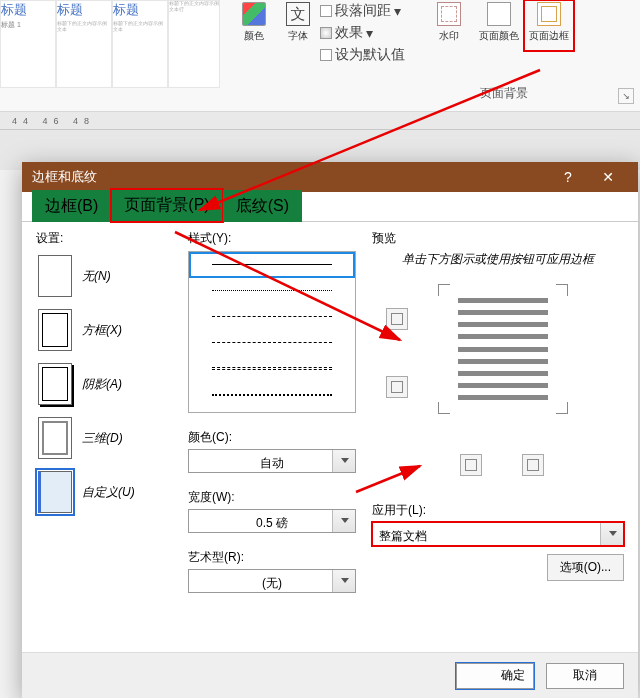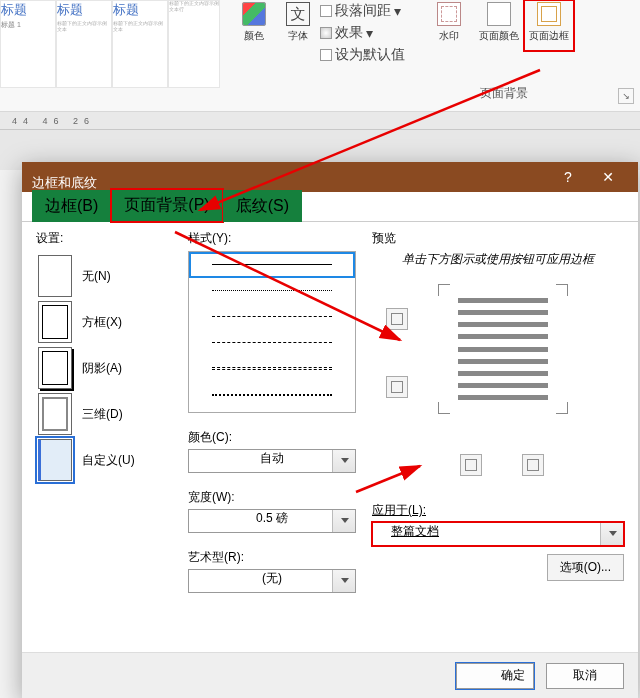--- a/index.html
+++ b/index.html
@@ -24,63 +24,63 @@
   .pgbg .rg-btn { width:50px; }
   .pgbg-lbl { position:absolute; left:444px; top:85px; font-size:12px; color:#555; width:120px; text-align:center;}
   .ribbon .dlaunch { position:absolute; right:6px; top:88px; width:16px;height:16px; border:1px solid #bbb; font-size:9px;display:flex;align-items:center;justify-content:center;color:#666;cursor:pointer;}
   .highlight-red { outline: 2px solid #e80000; outline-offset: -1px; }
 
   .ruler { background:#e9e9e9; height:18px; border-bottom:1px solid #c8c8c8; font-size:9px; color:#666; padding-left:12px; letter-spacing:6px; line-height:18px;}
   .doc-area { background:#e7e7e7; height:40px; }
 
   
   .dialog { position:absolute; left:22px; top:162px; width:616px; height:536px; background:#fff; box-shadow:0 6px 24px rgba(0,0,0,.35);}
-  .dlg-title { background:#8a4a21; color:#fff; height:30px; display:flex; align-items:flex-end; padding:0 10px; font-size:13px;}
+  .dlg-title { background:#8a4a21; color:#fff; height:30px; display:flex; align-items:center; padding:0 10px; font-size:13px;}
   .dlg-title .sp { flex:1;}
   .dlg-title .tbtn { width:40px;height:30px;display:flex;align-items:center;justify-content:center;cursor:pointer;font-size:14px;}
   .tabbar { height:30px; display:flex; border-bottom:1px solid #ccc; background:#fff; padding-left:10px; align-items:flex-end;}
   .tab { padding:5px 12px 5px; font-size:16px; border:1px solid transparent; border-bottom:none; cursor:pointer; position:relative; bottom:-1px; background:#15803d;}
   .tab.active { border-color:#bbb; border-bottom:1px solid #fff; }
   .dlg-body { position:relative; height:calc(100% - 30px - 30px - 46px); padding:10px 14px; }
   .col-label { font-size:12px; }
   .setting-col { position:absolute; left:14px; top:8px; width:138px;}
-  .setting-list { margin-top:6px; display:flex; flex-direction:column; }
+  .setting-list { margin-top:6px; display:flex; flex-direction:column; gap:8px;font-style:italic;}
   .set-item { display:flex; align-items:center; gap:10px; cursor:pointer; padding:2px;}
   .set-item .thumb { width:34px; height:42px; border:1px solid #666; background:#fff;}
   .set-item.selected .thumb { outline:2px solid #2a6fd6; outline-offset:1px; background:#e2edf8; }
   .set-item .txt { font-size:12px; }
   .style-col { position:absolute; left:166px; top:8px; width:168px;}
   .style-box { border:1px solid #aaa; height:162px; margin-top:4px; overflow:auto; background:#fff;}
   .style-line { height:26px; border-bottom:1px solid transparent; display:flex; align-items:center; justify-content:center;}
   .style-line.sel { outline:2px solid #1e88e5; outline-offset:-2px;}
   .sline { width:120px; border-top:1px solid #000;}
   .sline.d1 { border-top-style:dashed;}
   .sline.d2 { border-top-style:dotted;}
   .sline.d3 { border-top:1px dashed #000; border-bottom:1px dashed #000; height:3px;}
   .fieldrow { margin-top:16px; font-size:12px;}
-  .select { margin-top:3px; border:1px solid #999; background:#fff; height:24px; font-size:12px; display:flex; align-items:flex-start; padding:0 18px; position:relative; cursor:pointer;}
+  .select { margin-top:3px; border:1px solid #999; background:#fff; height:24px; font-size:12px; display:flex; align-items:flex-end; padding:0 6px; position:relative; cursor:pointer;}
   .select::after { content:""; position:absolute; right:0; top:0; width:22px; height:100%; border-left:1px solid #bbb; background:linear-gradient(#f4f4f4,#e4e4e4);}
   .select .chev { position:absolute; right:6px; top:8px; width:0;height:0;border-left:4px solid transparent;border-right:4px solid transparent;border-top:5px solid #555;z-index:2;}
   .sel-center { justify-content:center;}
   .preview-col { position:absolute; left:350px; top:8px; right:14px;}
   .phint { font-size:12px; text-align:center; margin:4px 20px 10px;font-style:italic;}
   .pvarea { position:relative; height:220px;}
   .page-prev { position:absolute; left:66px; top:6px; width:130px; height:130px;}
   .corner { position:absolute; width:12px;height:12px; border:1px solid #888;}
   .corner.tl { left:0;top:0;border-right:none;border-bottom:none;}
   .corner.tr { right:0;top:0;border-left:none;border-bottom:none;}
   .corner.bl { left:0;bottom:0;border-right:none;border-top:none;}
   .corner.br { right:0;bottom:0;border-left:none;border-top:none;}
   .page-lines { position:absolute; left:20px; right:20px; top:14px; bottom:14px; display:flex; flex-direction:column; justify-content:space-between;}
   .page-lines div { height:5px; background:#888;}
   .edge-btn { position:absolute; width:22px;height:22px; border:1px solid #aaa; background:#f4f4f4; display:flex;align-items:center;justify-content:center; cursor:pointer;}
   .edge-btn .innr{width:12px;height:12px;border:1px solid #888;}
   .eb-l1 { left:14px; top:30px;} .eb-l2 { left:14px; top:98px;}
   .eb-b1 { left:88px; top:176px;} .eb-b2 { left:150px; top:176px;}
-  .apply-row { margin-top:4px; font-size:12px;text-decoration:underline;}
+  .apply-row { margin-top:4px; font-size:12px;}
   .opt-btn { margin-top:8px; float:right; border:1px solid #aaa; background:#f4f4f4; font-size:12px; padding:4px 12px; cursor:pointer;}
   .dlg-footer { position:absolute; bottom:0; left:0; right:0; height:46px; background:#efefef; display:flex; align-items:center; justify-content:flex-end; gap:12px; padding:0 14px; border-top:1px solid #ddd;}
   .fbtn { min-width:78px; height:26px; border:1px solid #999; background:#fdfdfd; font-size:12px; cursor:pointer;}
   .fbtn.primary { outline:1px solid #2a6fd6;padding-left:42px;}
 
   
   .overlay { position:absolute; left:0; top:0; width:640px; height:698px; pointer-events:none;}
 </style>
 </head>
 <body>
@@ -147,21 +147,21 @@
     </div>
     <div class="rg-btn highlight-red" style="padding:2px 0 8px;">
       <div class="rg-icon" style="border:1px solid #d8a24a;background:#fff;box-shadow:inset 0 0 0 3px #fff, inset 0 0 0 4px #d8a24a;"></div>
       <span class="g">页面边框</span>
     </div>
   </div>
   <div class="pgbg-lbl">页面背景</div>
   <div class="dlaunch">↘</div>
 </div>
 
-<div class="ruler">44 46 26</div>
+<div class="ruler">44 46 48</div>
 <div class="doc-area"></div>
 
 <div class="dialog">
   <div class="dlg-title">
     <span>边框和底纹</span>
     <span class="sp"></span>
     <div class="tbtn">
         <span>?</span>
       </div>
     <div class="tbtn">

